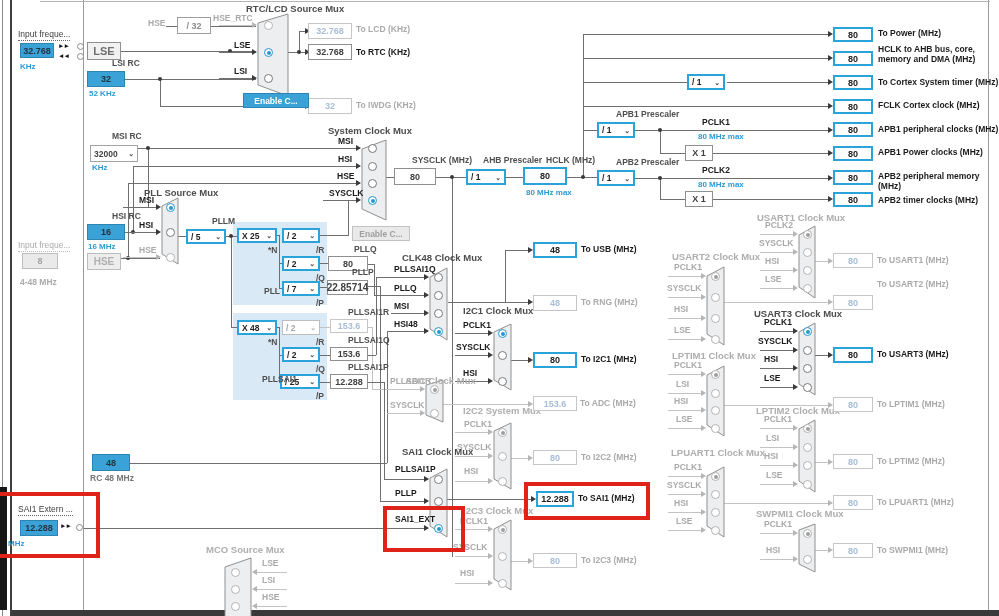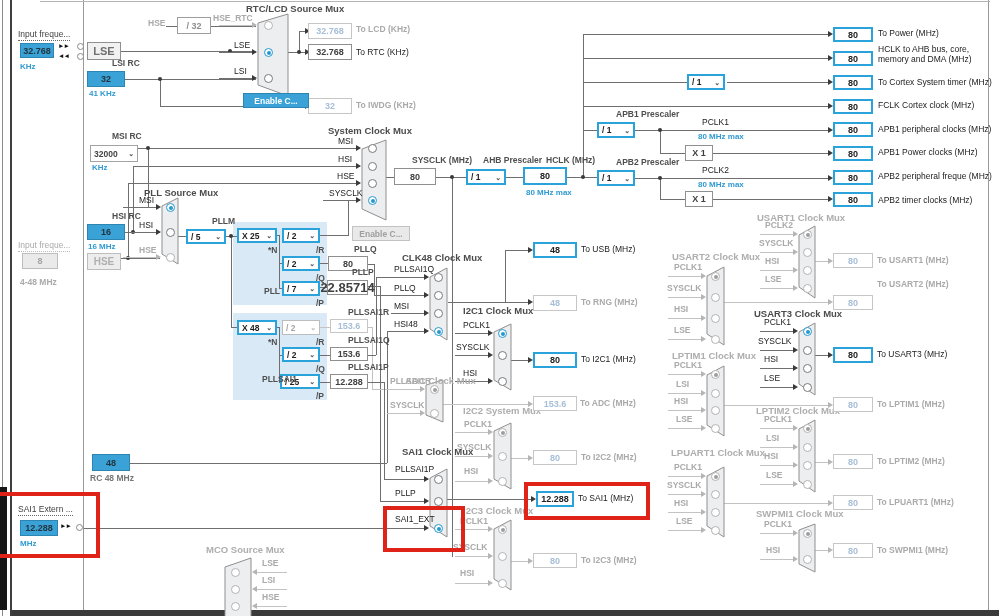--- a/index.html
+++ b/index.html
@@ -30,21 +30,21 @@
   .dd.plain{border:1px solid #a3a3a3;color:#444;}
   .dd.gray{border:1px solid #bdbdbd;color:#a5a5a5;}
   .dd .ch{font-size:7px;color:#555;margin-left:2px;line-height:1;}
   .dd.gray .ch{color:#b5b5b5;}
   .btn{position:absolute;display:flex;align-items:center;justify-content:center;background:#3aa2d6;
        border:1px solid #2d85b2;color:#fff;font-size:8.5px;font-weight:bold;box-sizing:border-box;}
   .btn.gray{background:#e9e9e9;border:1px solid #c2c2c2;color:#9f9f9f;}
   .lb{position:absolute;white-space:pre;line-height:1.15;}
   .s-t{font-weight:bold;font-size:9.5px;color:#4c4c4c;}
   .s-tg{font-weight:bold;font-size:9.5px;color:#aeaeae;}
-  .s-b{font-weight:normal;font-size:8.5px;color:#1b1b1b;}
+  .s-b{font-weight:bold;font-size:8.5px;color:#1b1b1b;}
   .s-g{font-weight:bold;font-size:8.5px;color:#aaaaaa;}
   .s-d{font-weight:bold;font-size:8.5px;color:#4f4f4f;padding-left:24px;}
   .s-bl{font-weight:bold;font-size:8px;color:#2f9ad2;}
   .s-gd{font-weight:bold;font-size:8.5px;color:#767676;}
   .s-lk{font-size:8.5px;color:#3f3f3f;border-bottom:1px dotted #666;}
   .s-lkg{font-size:8.5px;color:#aaaaaa;border-bottom:1px dotted #bbb;}
   .radio{position:absolute;width:9px;height:9px;border-radius:50%;background:#fff;border:1px solid #7a7a7a;box-sizing:border-box;}
   .radio.sel{border-color:#2599cf;}
   .radio.sel::after{content:"";position:absolute;left:1.5px;top:1.5px;width:4px;height:4px;border-radius:50%;background:#2599cf;}
   .radio.gr{border-color:#b3b3b3;}
@@ -517,25 +517,25 @@
 memory and DMA (MHz)</div>
     <div class="vbox bb" style="left: 833px; top: 75px; width: 40px; height: 15px;">80</div>
     <div class="lb s-b" style="left: 878px; top: 78px; white-space: pre-line;">To Cortex System timer (MHz)</div>
     <div class="vbox bb" style="left: 833px; top: 99px; width: 40px; height: 15px;">80</div>
     <div class="lb s-b" style="left: 878px; top: 101px; white-space: pre-line;">FCLK Cortex clock (MHz)</div>
     <div class="vbox bb" style="left: 833px; top: 122px; width: 40px; height: 15px;">80</div>
     <div class="lb s-b" style="left: 878px; top: 125px; white-space: pre-line;">APB1 peripheral clocks (MHz)</div>
     <div class="vbox bb" style="left: 833px; top: 146px; width: 40px; height: 15px;">80</div>
     <div class="lb s-b" style="left: 878px; top: 148px; white-space: pre-line;">APB1 Power clocks (MHz)</div>
     <div class="vbox bb" style="left: 833px; top: 170px; width: 40px; height: 15px;">80</div>
-    <div class="lb s-b" style="left: 878px; top: 172px; white-space: pre-line;">APB2 peripheral freque (MHz)</div>
+    <div class="lb s-b" style="left: 878px; top: 172px; white-space: pre-line;">APB2 peripheral memory (MHz)</div>
     <div class="vbox bb" style="left: 833px; top: 192px; width: 40px; height: 15px;">80</div>
     <div class="lb s-b" style="left: 878px; top: 196px; white-space: pre-line;">APB2 timer clocks (MHz)</div>
     <div class="vbox pl" style="left: 328px; top: 256px; width: 40px; height: 15px;">80</div>
-    <div class="vbox pl" style="left: 327px; top: 280px; width: 41px; height: 15px; font-size: 13px; text-align: center;">22.85714</div>
+    <div class="vbox pl" style="left: 327px; top: 280px; width: 41px; height: 15px; font-size: 10px; text-align: center;">22.85714</div>
     <div class="vbox grb" style="left: 330px; top: 319px; width: 38px; height: 14px;">153.6</div>
     <div class="vbox pl" style="left: 330px; top: 347px; width: 38px; height: 14px;">153.6</div>
     <div class="vbox pl" style="left: 330px; top: 374px; width: 38px; height: 15px;">12.288</div>
     <div class="vbox bf" style="left: 87px; top: 224px; width: 38px; height: 16px;">16</div>
     <div class="vbox hse" style="left: 87px; top: 253px; width: 34px; height: 17px;">HSE</div>
     <div class="vbox gf" style="left: 22px; top: 253px; width: 36px; height: 16px;">8</div>
     <div class="vbox bf" style="left: 92px; top: 454px; width: 38px; height: 17px;">48</div>
     <div class="vbox bf" style="left: 20px; top: 520px; width: 38px; height: 16px;">12.288</div>
     <div class="vbox bb" style="left: 533px; top: 242px; width: 44px; height: 16px;">48</div>
     <div class="lb s-b" style="left: 581px; top: 245px; white-space: pre-line;">To USB (MHz)</div>
@@ -620,21 +620,21 @@
     <div class="dd" style="left: 687px; top: 74px; width: 38px; height: 16px;">
       <span>/ 1</span>
       <span class="ch">⌄</span>
     </div>
     <div class="btn" style="left: 243px; top: 93px; width: 66px; height: 15px;">Enable C...</div>
     <div class="btn gray" style="left: 352px; top: 226px; width: 58px; height: 15px;">Enable C...</div>
     <div class="lb s-g" style="left: 148px; top: 19px;">HSE</div>
     <div class="lb s-lk" style="left: 18px; top: 30px;">Input freque...</div>
     <div class="lb s-bl" style="left: 20px; top: 62px;">KHz</div>
     <div class="lb s-d" style="left: 88px; top: 59px;">LSI RC</div>
-    <div class="lb s-bl" style="left: 89px; top: 89px;">41 KHz</div>
+    <div class="lb s-bl" style="left: 89px; top: 89px;">52 KHz</div>
     <div class="lb s-d" style="left: 88px; top: 132px;">MSI RC</div>
     <div class="lb s-bl" style="left: 92px; top: 163px;">KHz</div>
     <div class="lb s-d" style="left: 388px; top: 156px;">SYSCLK (MHz)</div>
     <div class="lb s-d" style="left: 459px; top: 156px;">AHB Prescaler</div>
     <div class="lb s-d" style="left: 522px; top: 156px;">HCLK (MHz)</div>
     <div class="lb s-bl" style="left: 526px; top: 188px;">80 MHz max</div>
     <div class="lb s-d" style="left: 592px; top: 110px;">APB1 Prescaler</div>
     <div class="lb s-d" style="left: 592px; top: 158px;">APB2 Prescaler</div>
     <div class="lb s-b" style="left: 702px; top: 118px;">PCLK1</div>
     <div class="lb s-bl" style="left: 698px; top: 132px;">80 MHz max</div>
@@ -655,20 +655,20 @@
     <div class="lb s-d" style="left: 244px; top: 338px;">*N</div>
     <div class="lb s-d" style="left: 292px; top: 338px;">/R</div>
     <div class="lb s-d" style="left: 292px; top: 365px;">/Q</div>
     <div class="lb s-d" style="left: 292px; top: 392px;">/P</div>
     <div class="lb s-d" style="left: 238px; top: 375px;">PLLSAI1</div>
     <div class="lb s-d" style="left: 324px; top: 308px;">PLLSAI1R</div>
     <div class="lb s-d" style="left: 324px; top: 336px;">PLLSAI1Q</div>
     <div class="lb s-d" style="left: 324px; top: 363px;">PLLSAI1P</div>
     <div class="lb s-gd" style="left: 90px; top: 474px;">RC 48 MHz</div>
     <div class="lb s-lk" style="left: 18px; top: 505px;">SAI1 Extern ...</div>
-    <div class="lb s-bl" style="left: 20px; top: 539px;">MHz</div>
+    <div class="lb s-bl" style="left: 8px; top: 539px;">MHz</div>
     <div class="aw" style="left: 58px; top: 42px;">►►</div>
     <div class="aw" style="left: 58px; top: 52px;">◄◄</div>
     <div class="aw" style="left: 60px; top: 522px;">►►</div>
     <div class="red" style="left: -8px; top: 492px; width: 108px; height: 66px;"></div>
     <div class="red" style="left: 383px; top: 506px; width: 82px; height: 46px;"></div>
     <div class="red" style="left: 524px; top: 482px; width: 126px; height: 38px;"></div>
   </div>
 
 </body></html>

